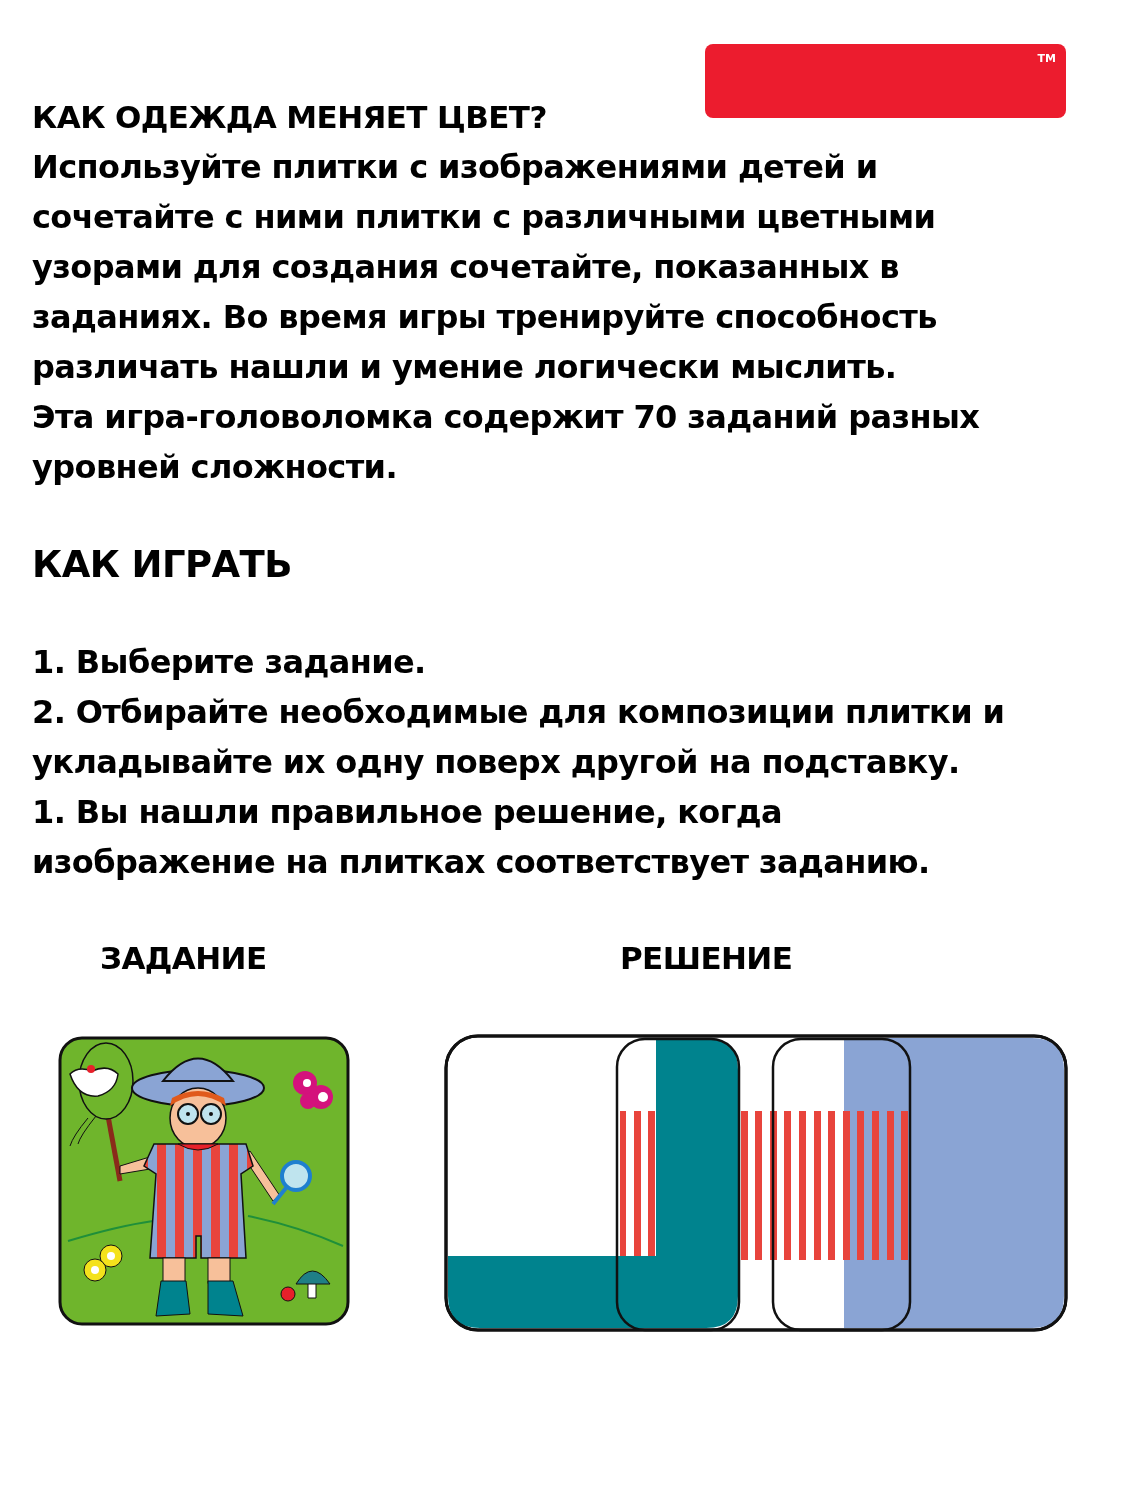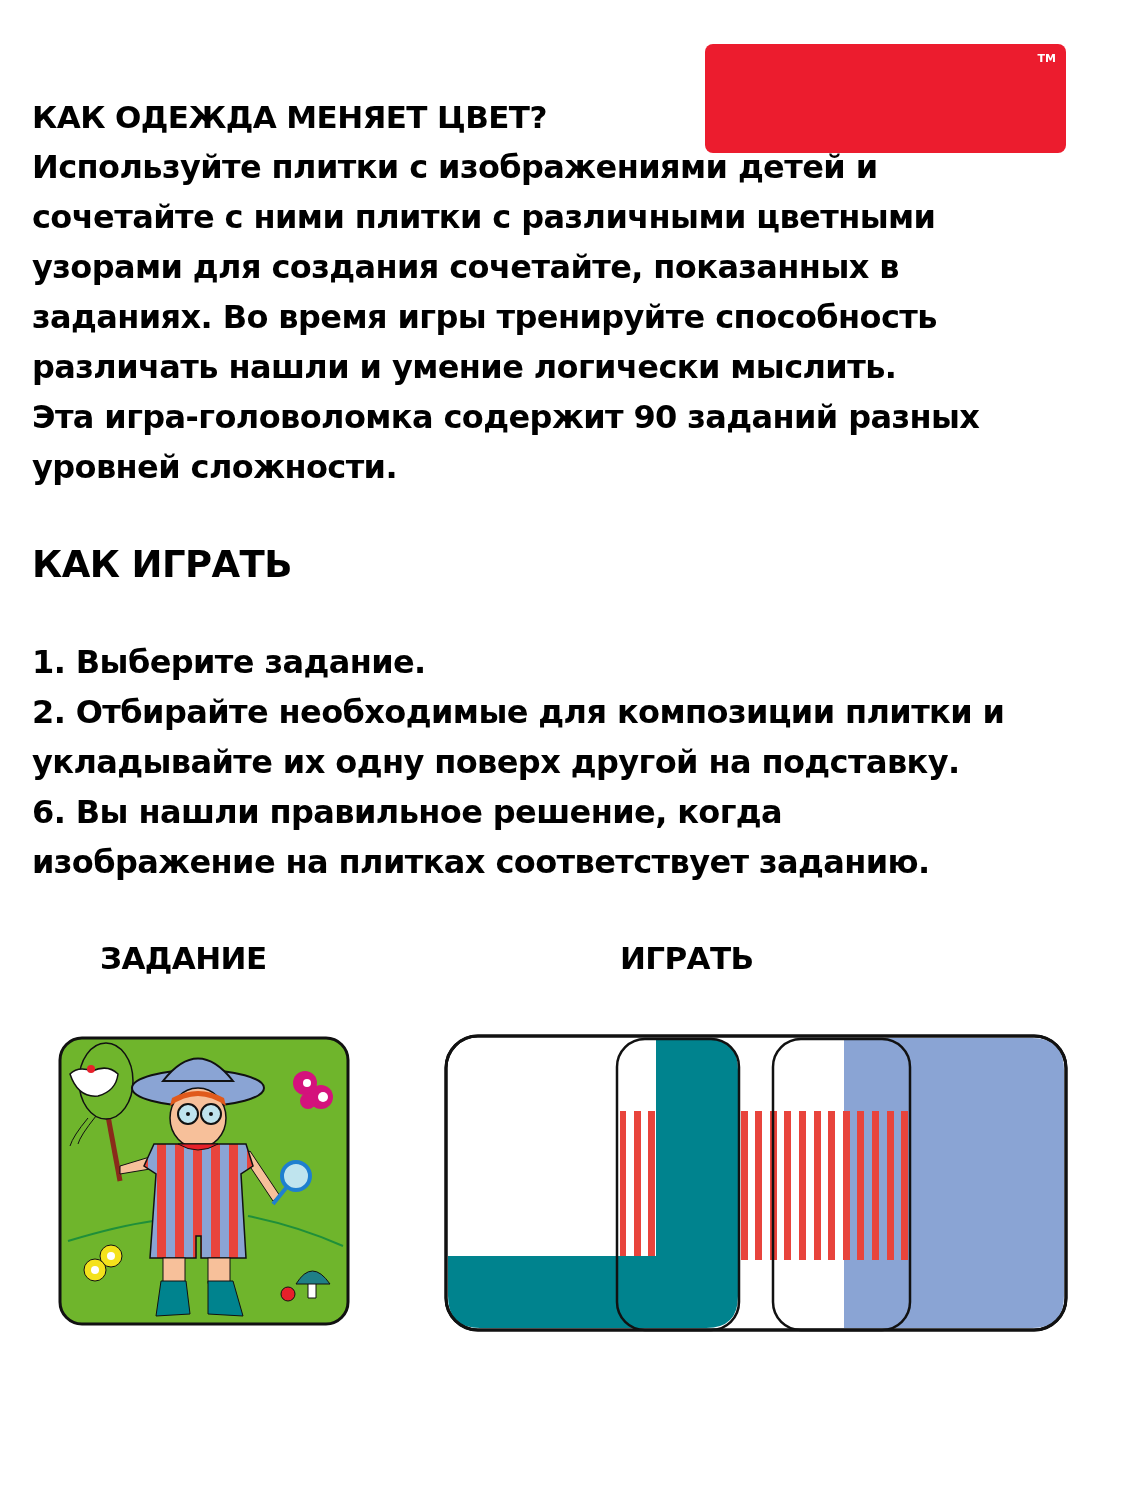--- a/index.html
+++ b/index.html
@@ -1,18 +1,18 @@
 <!DOCTYPE html>
 <html><head>
 <meta charset="utf-8">
 <style>
   html, body { margin:0; padding:0; background:#fff; }
   body { width:1125px; height:1500px; position:relative; overflow:hidden;
          font-family:"DejaVu Sans", sans-serif; color:#000; }
-  .logo { position:absolute; left:705px; top:44px; width:361px; height:109px;
+  .logo { position:absolute; left:705px; top:44px; width:361px; height:74px;
           background:#ec1c2e; border-radius:8px; }
   .logo-text { position:absolute; left:0; right:0; top:16px; text-align:center;
                font-family:"DejaVu Sans", sans-serif; font-weight:bold; font-size:52px;
                color:#ffe817; letter-spacing:2px;
                -webkit-text-stroke:2.5px #111; paint-order:stroke fill; }
   .tm { position:absolute; right:10px; top:8px; font-size:11px; font-weight:bold; color:#fff; }
   .txt { position:absolute; left:32px; font-weight:bold; font-size:32px; line-height:50px;
          white-space:nowrap; letter-spacing:-0.6px; }
   .title { top:92px; font-size:31px; }
   .intro { top:142px; }
@@ -33,36 +33,36 @@
 </div>
 
 <div class="txt title">КАК ОДЕЖДА МЕНЯЕТ ЦВЕТ?</div>
 
 <div class="txt intro">
   <div>Используйте плитки с изображениями детей и</div>
   <div>сочетайте с ними плитки с различными цветными</div>
   <div>узорами для создания сочетайте, показанных в</div>
   <div>заданиях. Во время игры тренируйте способность</div>
   <div>различать нашли и умение логически мыслить.</div>
-  <div>Эта игра-головоломка содержит 90 заданий разных</div>
+  <div>Эта игра-головоломка содержит 70 заданий разных</div>
   <div>уровней сложности.</div>
 </div>
 
 <div class="txt howto">КАК ИГРАТЬ</div>
 
 <div class="txt steps">
   <div> 1. Выберите задание.</div>
   <div>2. Отбирайте необходимые для композиции плитки и</div>
   <div>укладывайте их одну поверх другой на подставку.</div>
-  <div>6. Вы нашли правильное решение, когда</div>
+  <div>1. Вы нашли правильное решение, когда</div>
   <div>изображение на плитках соответствует заданию.</div>
 </div>
 
 <div class="lbl lbl-task">ЗАДАНИЕ</div>
-<div class="lbl lbl-sol">ИГРАТЬ</div>
+<div class="lbl lbl-sol">РЕШЕНИЕ</div>
 
 <svg class="task" viewBox="0 0 292 290">
   <rect x="2" y="2" width="288" height="286" rx="22" fill="#6fb52c" stroke="#111" stroke-width="3"></rect>
 
   <path d="M10 205 Q60 190 95 185" stroke="#1f8f3a" stroke-width="2" fill="none"></path>
   <path d="M190 180 Q240 190 285 210" stroke="#1f8f3a" stroke-width="2" fill="none"></path>
 
   <line x1="50" y1="80" x2="62" y2="145" stroke="#8a2a1a" stroke-width="5"></line>
   <ellipse cx="48" cy="45" rx="27" ry="38" fill="#6fb52c" stroke="#111" stroke-width="1.5"></ellipse>
   <path d="M12 38 Q20 30 34 35 Q50 28 60 38 Q58 55 40 60 Q20 62 12 38Z" fill="#fff" stroke="#111" stroke-width="1.5"></path>

